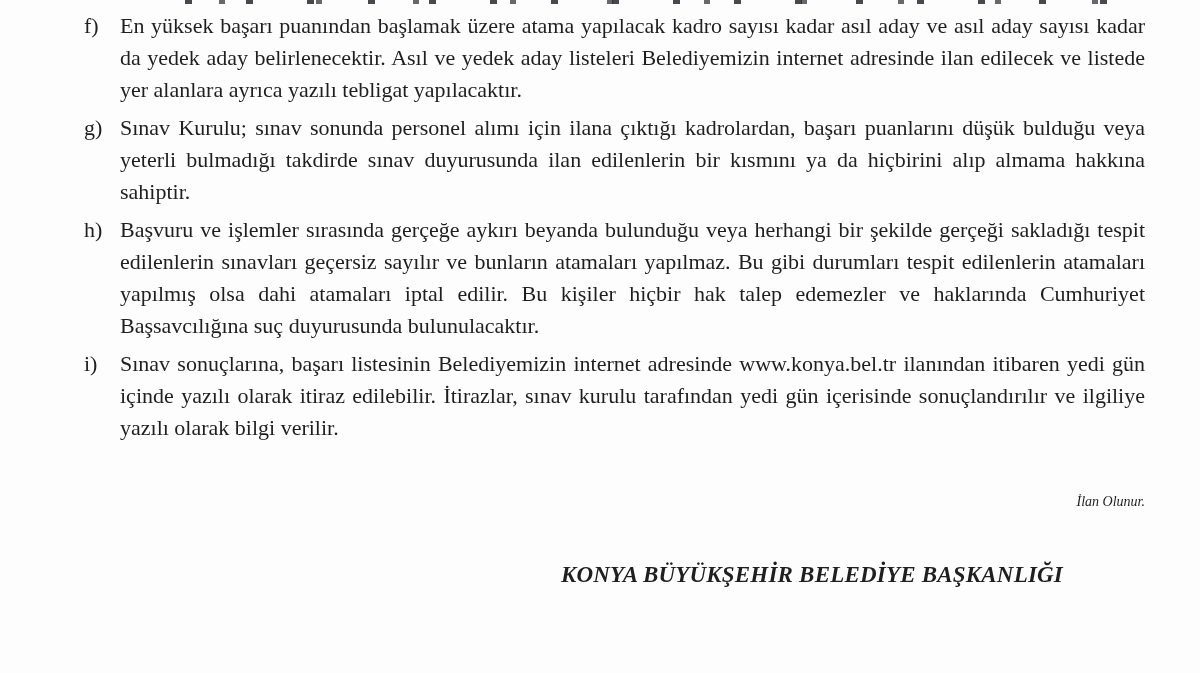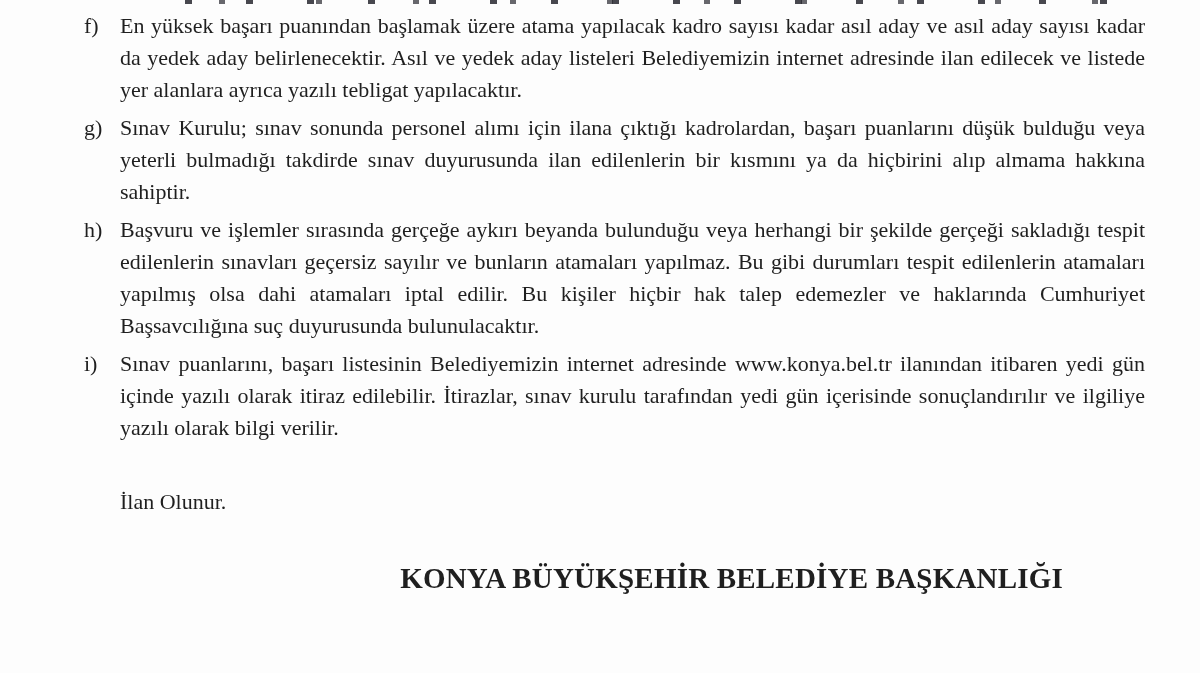--- a/index.html
+++ b/index.html
@@ -43,35 +43,37 @@
     position: absolute;
     left: -36px;
     top: 0;
     text-align: left;
   }
   .doc-link {
     color: inherit;
     text-underline-offset: 3px;
   }
   .closing {
-    font-size: 22px;
+    font-size: 14px;
     line-height: 32px;
     margin-top: 42px;
-    text-align: left;
+    text-align: right;
+    font-style: italic;
   }
   .signature-line {
     margin-top: 44px;
     text-align: right;
     padding-right: 82px;
   }
   .signature-line .signature-text {
     font-weight: bold;
-    font-size: 29px;
+    font-size: 23px;
     letter-spacing: 0.2px;
     white-space: nowrap;
+    font-style: italic;
   }
 </style>
 </head>
 <body>
 
 <div class="page">
 
   <div class="clipped-line"></div>
 
   <div class="content">
@@ -82,21 +84,21 @@
 
     <div class="doc-item">
       <span class="marker">g)</span><span>Sınav Kurulu; sınav sonunda personel alımı için ilana çıktığı kadrolardan, başarı puanlarını düşük bulduğu veya yeterli bulmadığı takdirde sınav duyurusunda ilan edilenlerin bir kısmını ya da hiçbirini alıp almama hakkına sahiptir.</span>
     </div>
 
     <div class="doc-item">
       <span class="marker">h)</span><span>Başvuru ve işlemler sırasında gerçeğe aykırı beyanda bulunduğu veya herhangi bir şekilde gerçeği sakladığı tespit edilenlerin sınavları geçersiz sayılır ve bunların atamaları yapılmaz. Bu gibi durumları tespit edilenlerin atamaları yapılmış olsa dahi atamaları iptal edilir. Bu kişiler hiçbir hak talep edemezler ve haklarında Cumhuriyet Başsavcılığına suç duyurusunda bulunulacaktır.</span>
     </div>
 
     <div class="doc-item">
-      <span class="marker">i)</span><span>Sınav puanlarını, başarı listesinin Belediyemizin internet adresinde </span><span class="doc-link">www.konya.bel.tr</span><span> ilanından itibaren yedi gün içinde yazılı olarak itiraz edilebilir. İtirazlar, sınav kurulu tarafından yedi gün içerisinde sonuçlandırılır ve ilgiliye yazılı olarak bilgi verilir.</span>
+      <span class="marker">i)</span><span>Sınav sonuçlarına, başarı listesinin Belediyemizin internet adresinde </span><span class="doc-link">www.konya.bel.tr</span><span> ilanından itibaren yedi gün içinde yazılı olarak itiraz edilebilir. İtirazlar, sınav kurulu tarafından yedi gün içerisinde sonuçlandırılır ve ilgiliye yazılı olarak bilgi verilir.</span>
     </div>
 
     <div class="closing">İlan Olunur.</div>
 
     <div class="signature-line">
       <span class="signature-text">KONYA BÜYÜKŞEHİR BELEDİYE BAŞKANLIĞI</span>
     </div>
 
   </div>
 </div>

